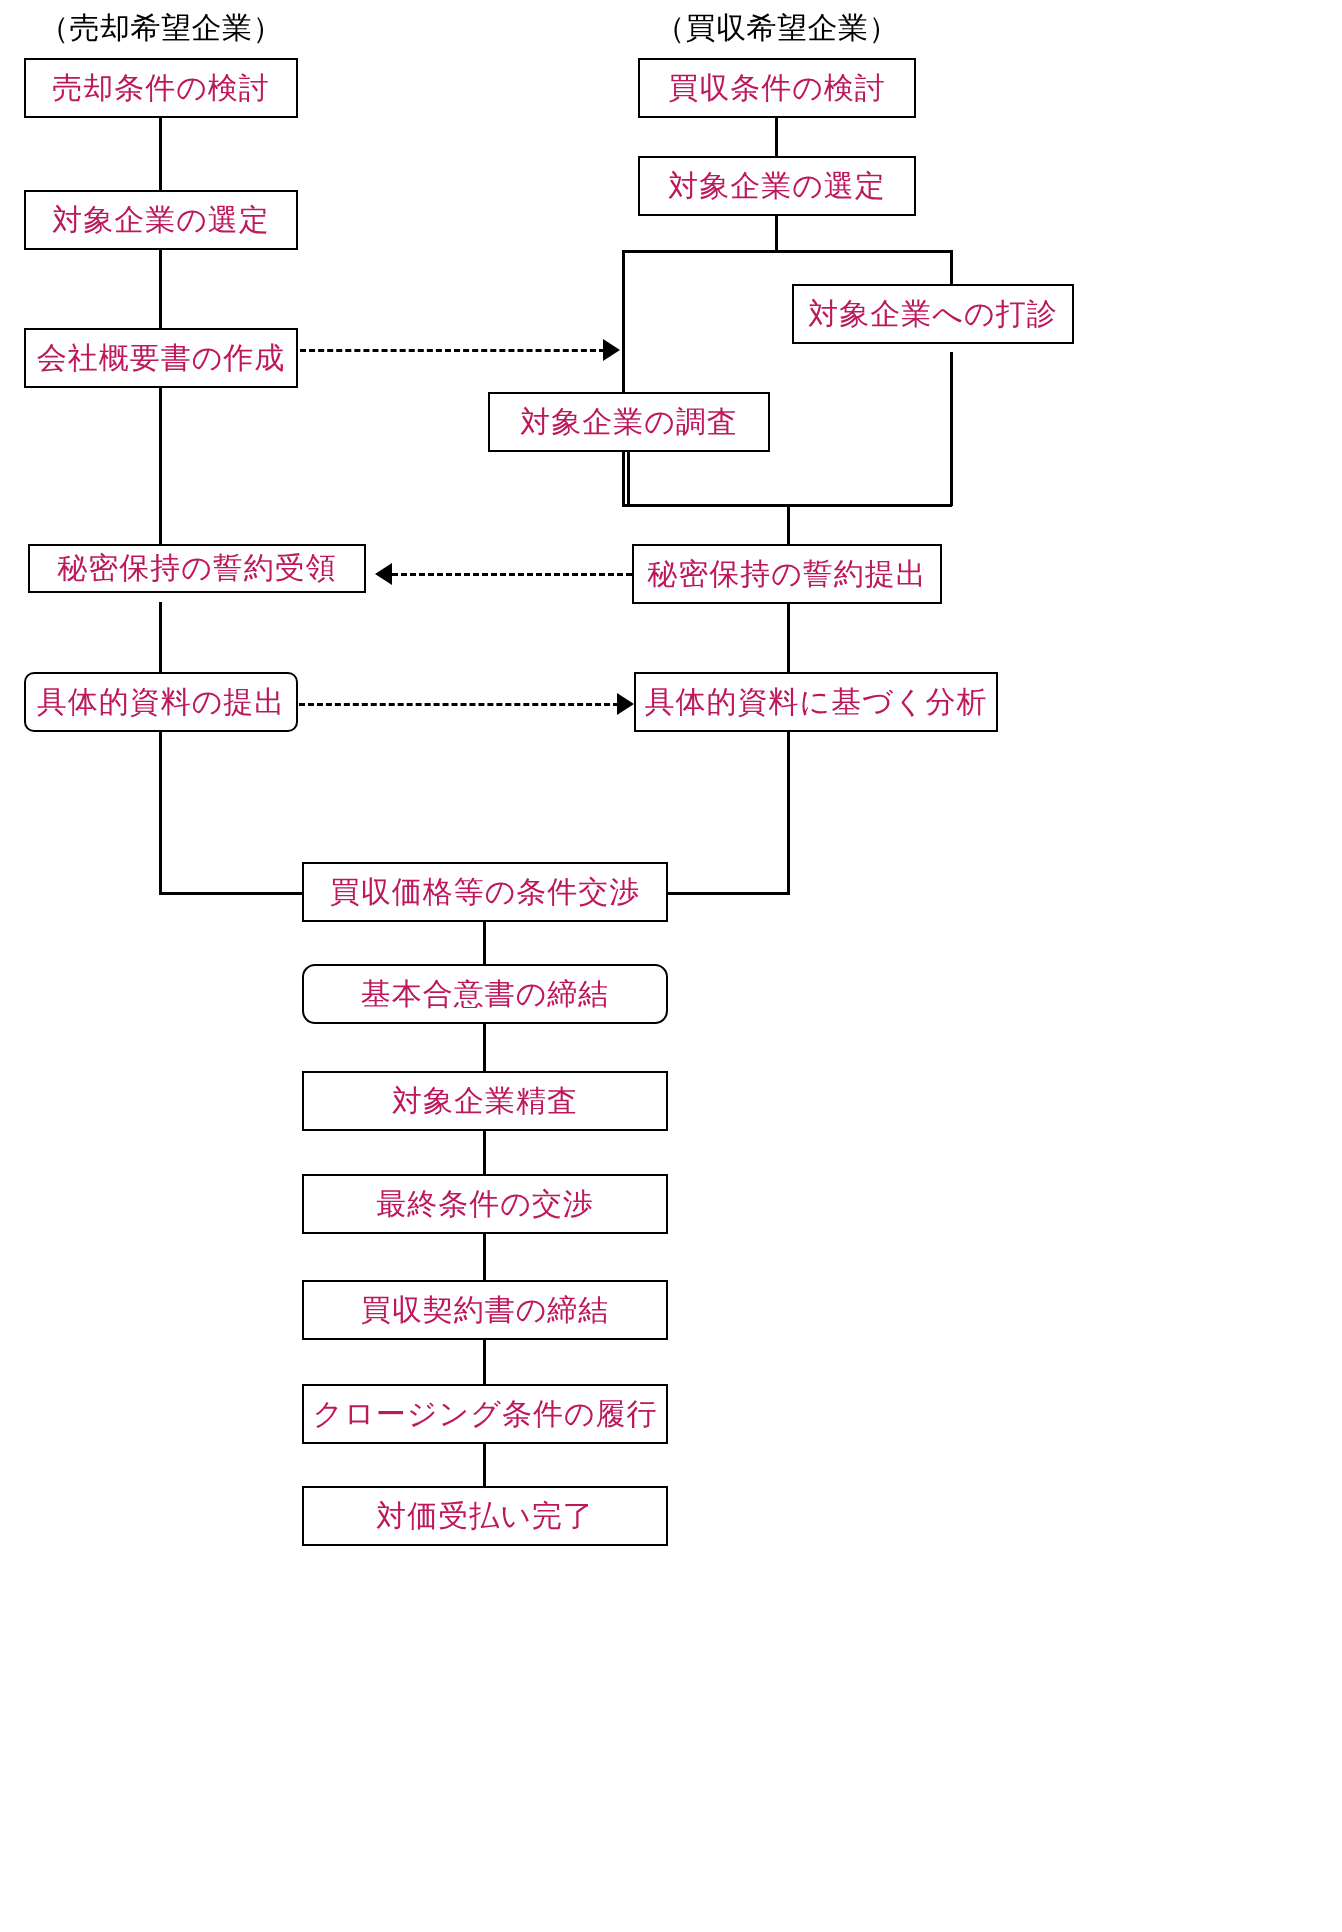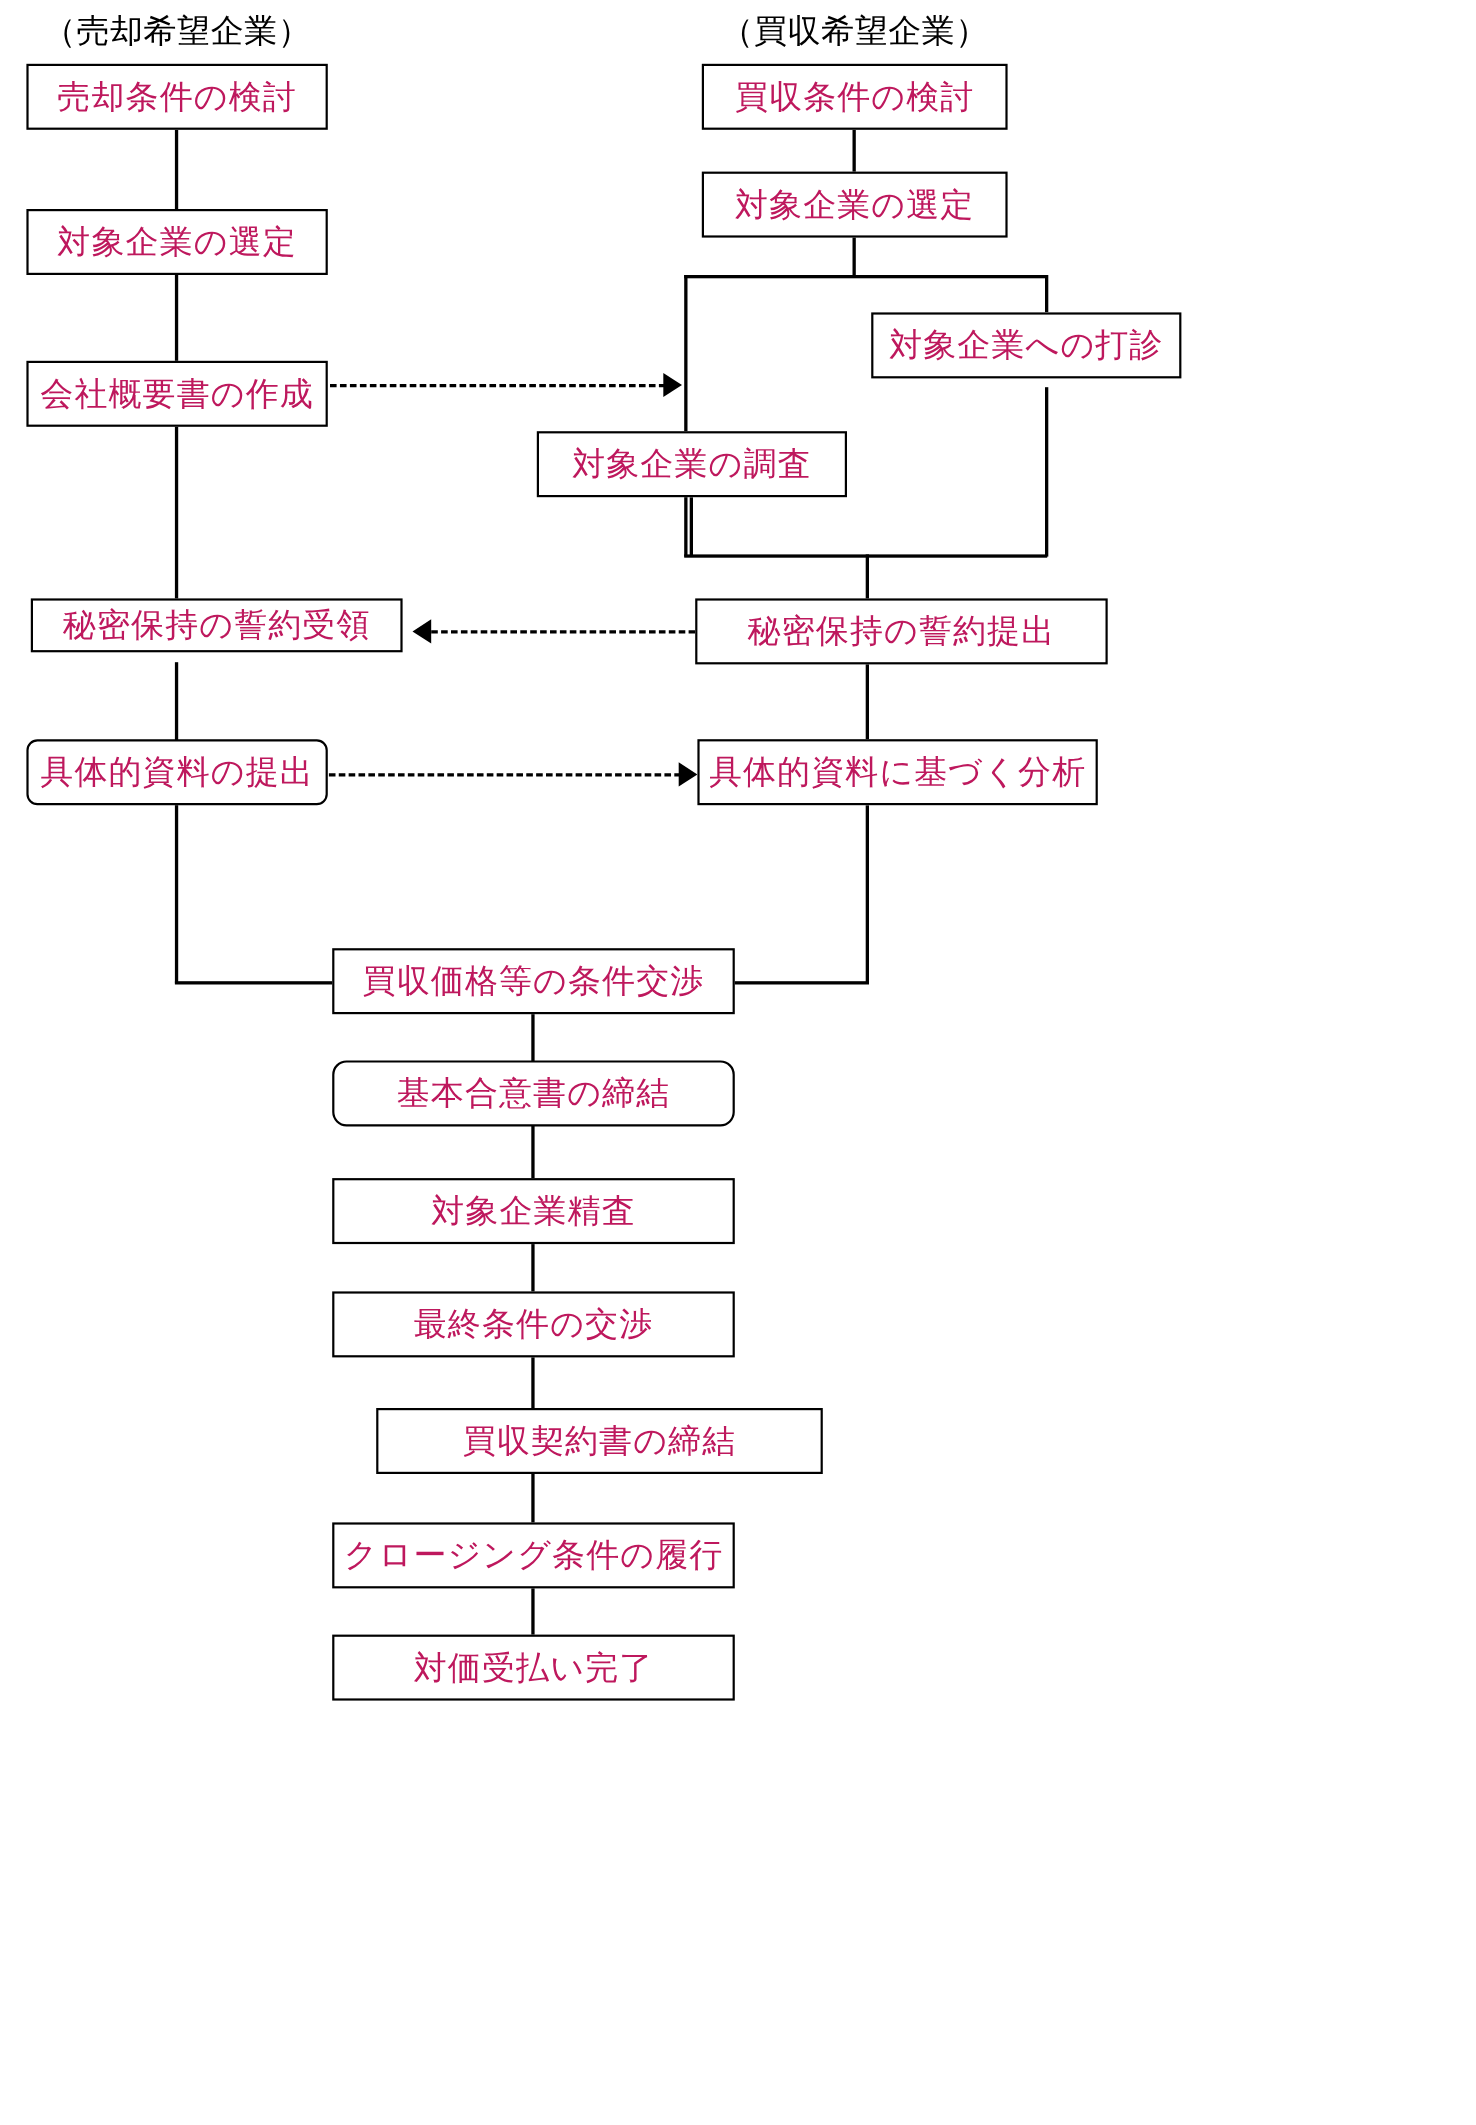--- a/index.html
+++ b/index.html
@@ -139,31 +139,31 @@
   <div class="node" style="left:24px; top:672px; width:274px; height:60px;border-radius:10px;">具体的資料の提出</div>
 
   <div class="node" style="left:638px; top:58px; width:278px; height:60px;">買収条件の検討</div>
 
   <div class="node" style="left:638px; top:156px; width:278px; height:60px;">対象企業の選定</div>
 
   <div class="node" style="left:488px; top:392px; width:282px; height:60px;">対象企業の調査</div>
 
   <div class="node" style="left:792px; top:284px; width:282px; height:60px;">対象企業への打診</div>
 
-  <div class="node" style="left:632px; top:544px; width:375px; height:60px;">秘密保持の誓約提出</div>
+  <div class="node" style="left:632px; top:544px; width:310px; height:60px;">秘密保持の誓約提出</div>
 
   <div class="node" style="left:634px; top:672px; width:364px; height:60px;">具体的資料に基づく分析</div>
 
   <div class="node" style="left:302px; top:862px; width:366px; height:60px;">買収価格等の条件交渉</div>
 
   <div class="node" style="left:302px; top:964px; width:366px; height:60px;border-radius:13px;">基本合意書の締結</div>
 
   <div class="node" style="left:302px; top:1071px; width:366px; height:60px;">対象企業精査</div>
 
   <div class="node" style="left:302px; top:1174px; width:366px; height:60px;">最終条件の交渉</div>
 
-  <div class="node" style="left:302px; top:1280px; width:406px; height:60px;margin-left:40px;">買収契約書の締結</div>
+  <div class="node" style="left:302px; top:1280px; width:366px; height:60px;">買収契約書の締結</div>
 
   <div class="node" style="left:302px; top:1384px; width:366px; height:60px;">クロージング条件の履行</div>
 
   <div class="node" style="left:302px; top:1486px; width:366px; height:60px;">対価受払い完了</div>
 
 </div>
 
 </body></html>

